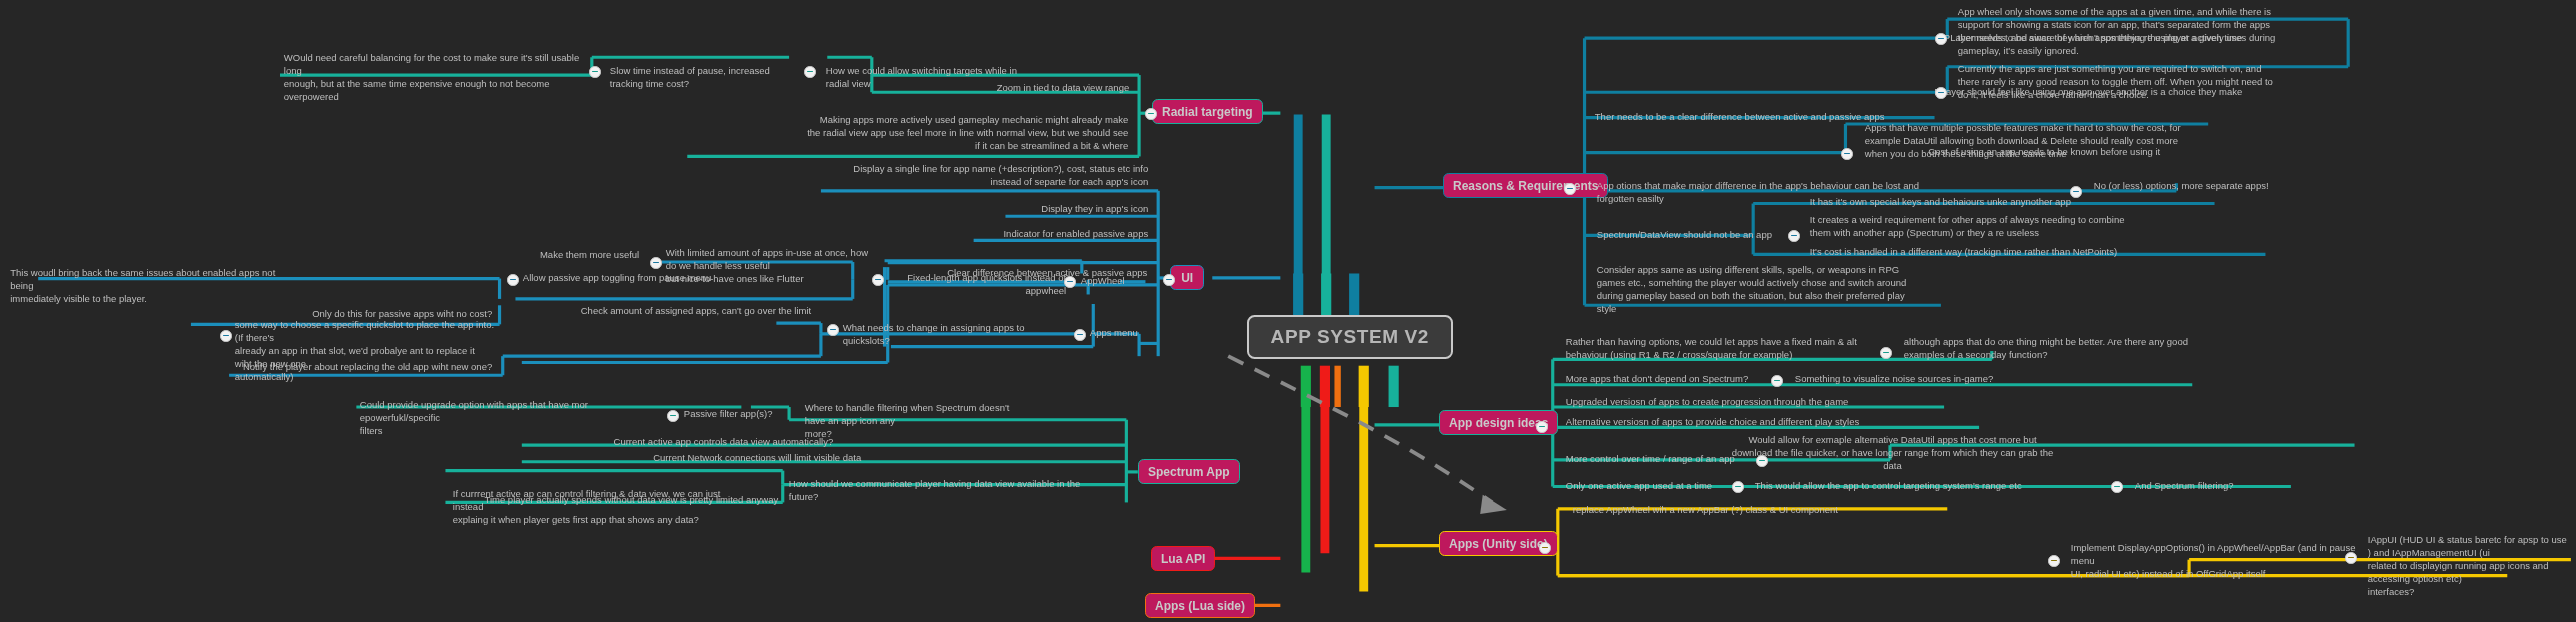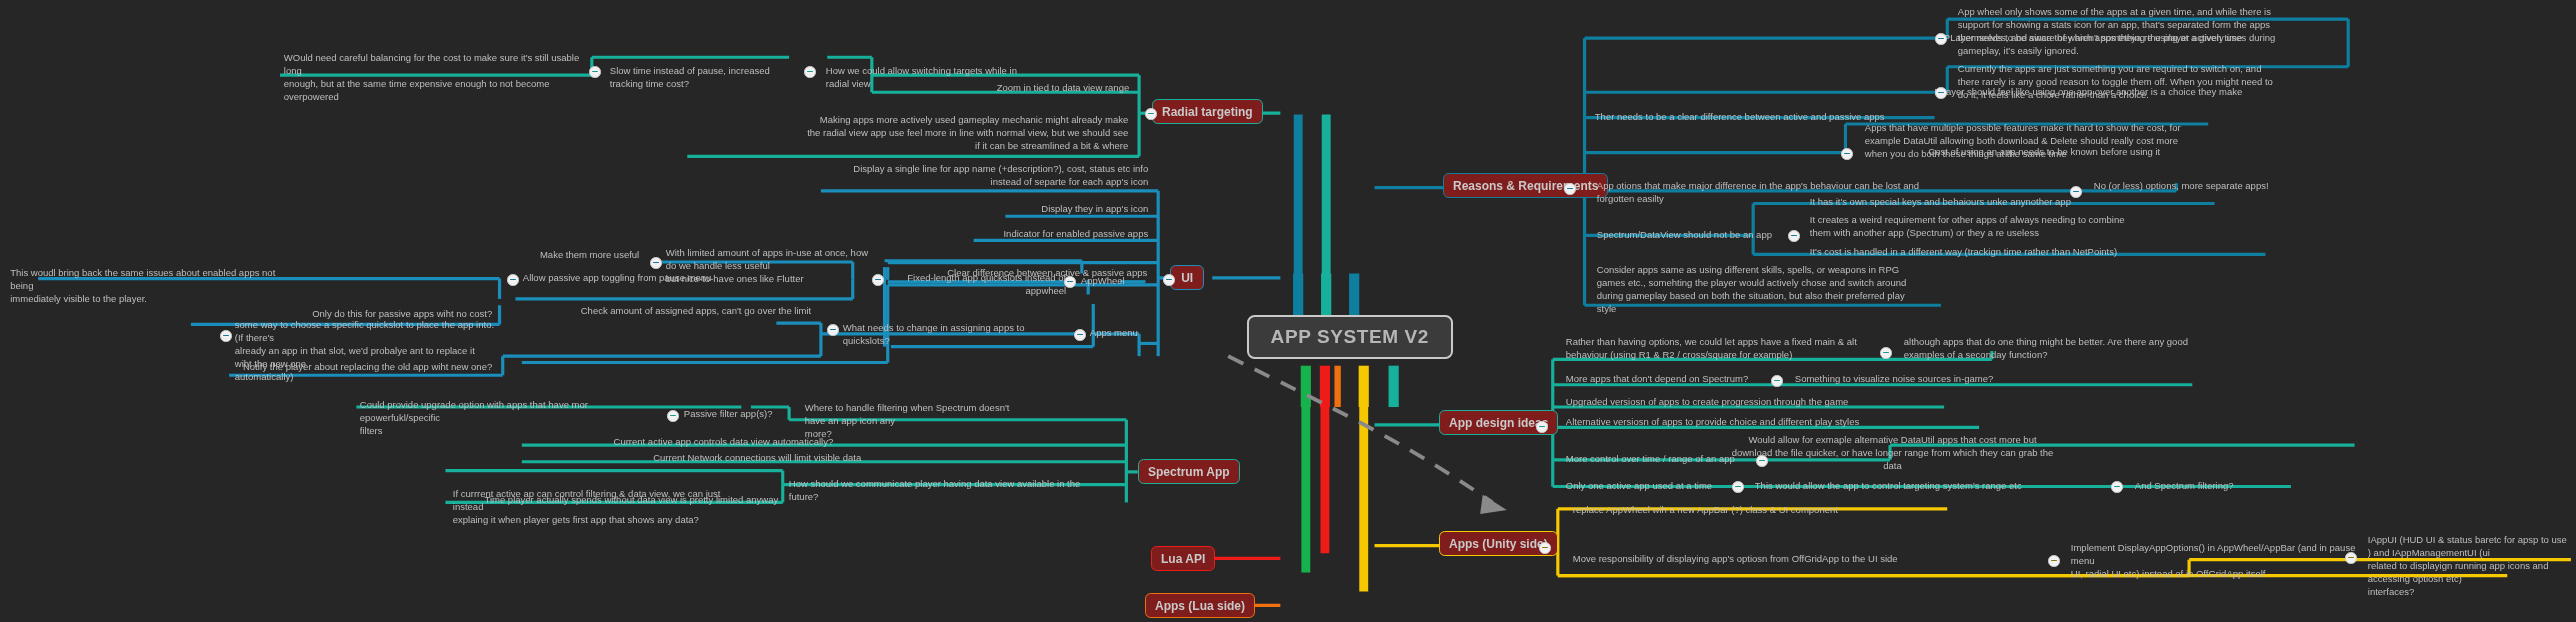--- a/index.html
+++ b/index.html
@@ -14,21 +14,21 @@
   
   .node{position:absolute;box-sizing:border-box;}
   .leaf{
     font-size:9.5px;line-height:1.35;color:#bfbfbf;
     padding:1.3px 3.8px 2.5px 3.8px;white-space:pre-line;
   }
   .leaf.r{text-align:right;}
   .leaf.l{text-align:left;}
 
   .branch{
-    border-radius:5.7px;border:1.9px solid #2aa0b8;background:#7f1d1d;
+    border-radius:5.7px;border:1.9px solid #2aa0b8;background:#be185d;
     color:#c9c9c9;font-weight:bold;font-size:12px;
     padding:4.5px 9px;text-align:center;white-space:nowrap;
   }
   .central{
     border-radius:7.6px;border:2.5px solid #c9c9c9;background:#3b3b3b;
     color:#b6b6b6;font-weight:bold;font-size:19px;letter-spacing:0.6px;
     padding:9px 21.6px;text-align:center;white-space:nowrap;
   }
 
   
@@ -366,21 +366,20 @@
   <div class="node leaf l" style="left:1562px;top:479px;width:210px;">Only one active app used at a time</div>
   <div class="toggle teal" style="left:1732px;top:481px;"></div>
 
   <div class="node leaf l" style="left:1751px;top:479px;width:369px;">This would allow the app to control targeting system's range etc</div>
   <div class="toggle teal" style="left:2111px;top:481px;"></div>
 
   <div class="node leaf l" style="left:2131px;top:479px;width:178px;">And Spectrum filtering?</div>
 
   <div class="node leaf l" style="left:1569px;top:503px;width:395px;">replace AppWheel wih a new AppBar (?) class &amp; UI component</div>
 
-  <div class="node leaf l" style="left:1569px;top:552px;width:528px;">Move responsibility of displaying app's optiosn from OffGridApp to the UI side</div>
   <div class="toggle yellow" style="left:2048px;top:555px;"></div>
 
   <div class="node leaf l" style="left:2067px;top:541px;width:312px;">Implement DisplayAppOptions() in AppWheel/AppBar (and in pause menu
 UI, radial UI etc) instead of in OffGridApp itself</div>
   <div class="toggle yellow" style="left:2345px;top:552px;"></div>
 
   <div class="node leaf l" style="left:2364px;top:533px;width:210px;">IAppUI (HUD UI &amp; status baretc for apsp to use ) and IAppManagementUI (ui
 related to displayign running app icons and accessing optiosn etc)
 interfaces?</div>
 

